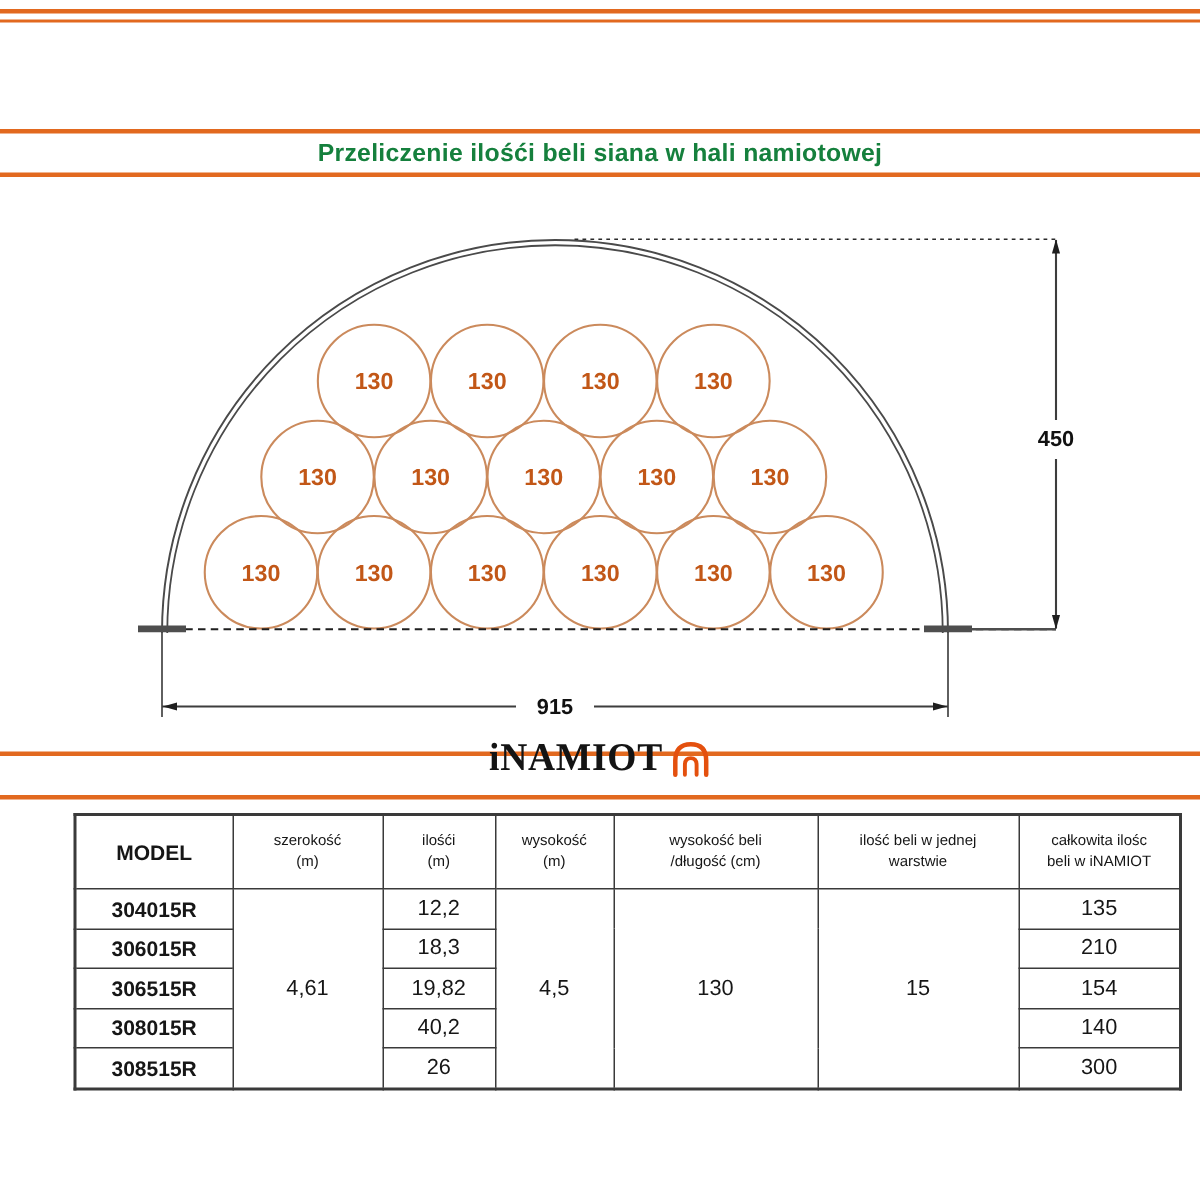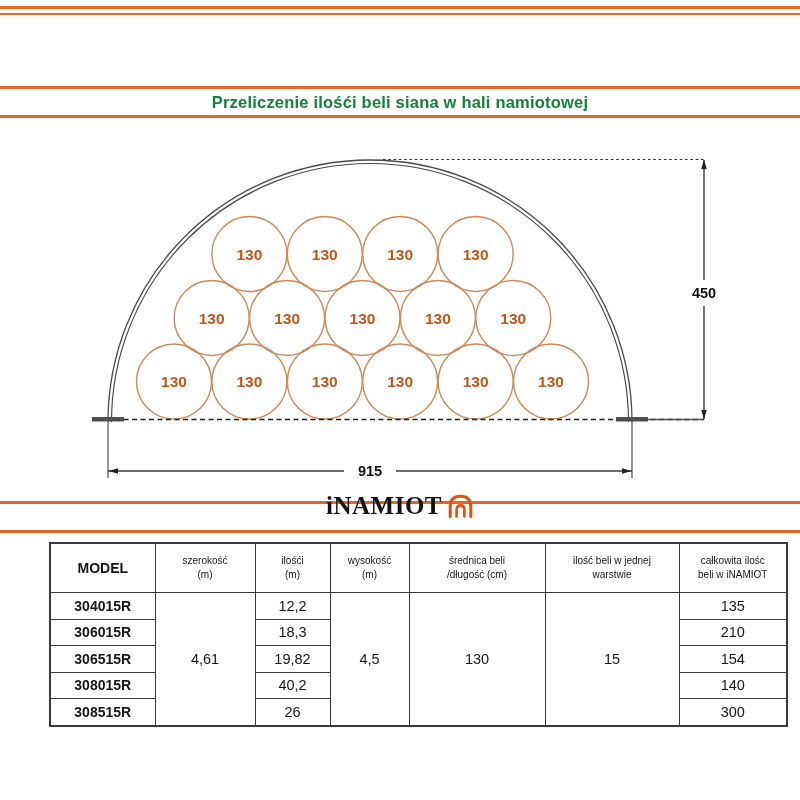--- a/index.html
+++ b/index.html
@@ -152,21 +152,21 @@
         </th>
         <th>
           <span class="hdr-line">ilośći</span>
           <span class="hdr-line">(m)</span>
         </th>
         <th>
           <span class="hdr-line">wysokość</span>
           <span class="hdr-line">(m)</span>
         </th>
         <th>
-          <span class="hdr-line">średnica beli</span>
+          <span class="hdr-line">wysokość beli</span>
           <span class="hdr-line">/długość (cm)</span>
         </th>
         <th>
           <span class="hdr-line">ilość beli w jednej</span>
           <span class="hdr-line">warstwie</span>
         </th>
         <th>
           <span class="hdr-line">całkowita ilośc</span>
           <span class="hdr-line">beli w iNAMIOT</span>
         </th>

